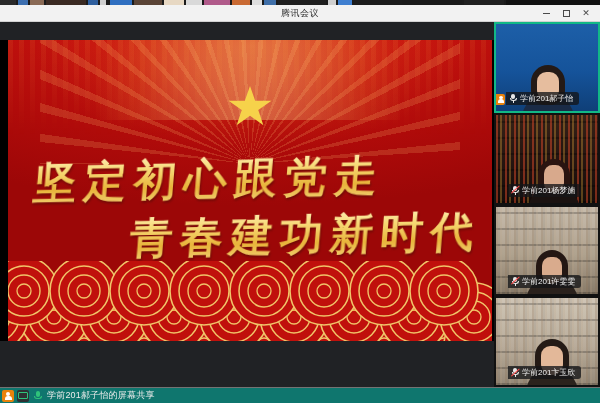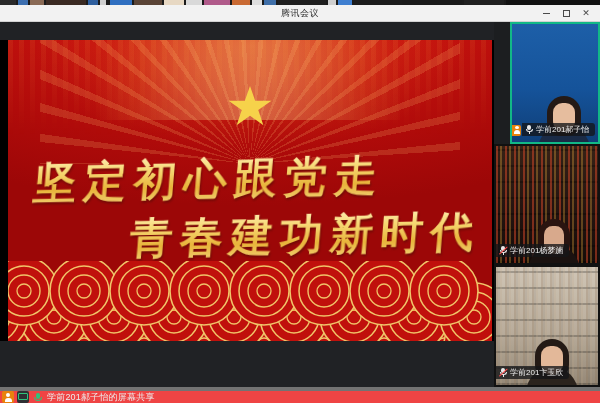--- a/index.html
+++ b/index.html
@@ -89,23 +89,23 @@
   .date-txt { font-size:10px; font-weight:700; color:#ffe9b0; letter-spacing:.6px; }
 
   
   .waves { position:absolute; left:0; bottom:0; width:100%; height:80px; }
 
   
   .strip { width:106px; flex:0 0 106px; background:#1c1e20;
     display:flex; flex-direction:column; }
   .tile { position:relative; flex:1 1 0; border:2px solid transparent;
     overflow:hidden; background:#111; }
-  .tile.active { border-color:#12b886;margin-left:16px; }
+  .tile.active { border-color:#12b886; }
   .tile .scene { position:absolute; inset:0; }
-  .tile .namebar { position:absolute; left:0; bottom:6px;
+  .tile .namebar { position:absolute; left:12px; bottom:6px;
     display:flex; align-items:center; gap:3px;
     background:rgba(20,22,24,.78); padding:1px 6px 1px 3px;
     border-radius:0 3px 3px 0; max-width:96%; }
   .tile .nm { font-size:8px; color:#f0f0f0; white-space:nowrap;
     overflow:hidden; text-overflow:ellipsis; }
   .mic { position:relative; width:8px; height:9px; flex:0 0 8px; }
   .mic .cap { position:absolute; left:2px; top:0; width:4px; height:5px;
     background:#e8e8e8; border-radius:2px 2px 2px 2px; }
   .mic .arc { position:absolute; left:0.5px; top:4px; width:7px; height:3px;
     border:1px solid #e8e8e8; border-top:none; border-radius:0 0 5px 5px; }
@@ -113,23 +113,23 @@
   .mic.muted .slash { position:absolute; left:-1px; top:3.5px; width:11px; height:1.4px;
     background:#ff4b4b; transform:rotate(-42deg); border-radius:1px; }
   .spk-chip { position:absolute; left:0; bottom:6px; width:9px; height:11px;
     background:#e8820c; border-radius:0 2px 2px 0; }
   .spk-chip i { position:absolute; left:2.5px; top:1.5px; width:4px; height:3px;
     background:#fff; border-radius:50%; }
   .spk-chip b { position:absolute; left:1.5px; top:5px; width:6px; height:4px;
     background:#fff; border-radius:3px 3px 0 0; }
 
   
-  .statusbar { height:16px; flex:0 0 16px; background:#ef4444;
+  .statusbar { height:16px; flex:0 0 16px; background:#0f766e;
     display:flex; align-items:center; gap:3px; padding-left:2px;
-    border-top:4px solid #737373; }
+    border-top:1px solid #737373; }
   .ic { width:12px; height:12px; flex:0 0 12px; position:relative;
     border-radius:2px; }
   .ic-person { background:#e8820c; }
   .ic-person i { position:absolute; left:4px; top:2px; width:4px; height:4px;
     background:#fff; border-radius:50%; }
   .ic-person b { position:absolute; left:2.5px; top:6.5px; width:7px; height:4px;
     background:#fff; border-radius:3px 3px 0 0; }
   .ic-screen { background:#2e3033; }
   .ic-screen i { position:absolute; left:1px; top:2px; width:10px; height:7px;
     border:1.3px solid #2fc37a; border-radius:1px; }
@@ -288,20 +288,36 @@
               <span class="mic muted">
                 <span class="cap"></span>
                 <span class="arc"></span>
                 <span class="stem"></span>
                 <span class="slash"></span>
               </span>
               <span class="nm">学前201杨梦施</span>
             </div>
           </div>
           <div class="tile">
+            <div class="scene" style="background:linear-gradient(180deg,#cfc3b3 0%,#b6a894 55%,#8d7f6d 100%);"></div>
+            <div style="position:absolute;inset:0;opacity:.75;background:repeating-linear-gradient(90deg,rgba(120,95,70,.35) 0 2px,rgba(0,0,0,.12) 2px 4px,rgba(160,140,115,.3) 4px 6px,rgba(0,0,0,.05) 6px 9px),repeating-linear-gradient(0deg, rgba(0,0,0,.30) 0 2px, rgba(0,0,0,0) 2px 16px);"></div>
+            <div style="position:absolute;left:30px;bottom:-12px;width:52px;height:30px;background:#2a211c;border-radius:26px 26px 0 0;"></div>
+            <div style="position:absolute;left:39.85px;bottom:6px;width:32.3px;height:38px;background:#241713;border-radius:16.15px 16.15px 13.458333333333332px 13.458333333333332px;"></div>
+            <div style="position:absolute;left:45.987px;bottom:9.8px;width:20.026px;height:27.36px;background:#d9ab8d;border-radius:10.013px 10.013px 11.78px 11.78px;"></div>
+            <div class="namebar">
+              <span class="mic muted">
+                <span class="cap"></span>
+                <span class="arc"></span>
+                <span class="stem"></span>
+                <span class="slash"></span>
+              </span>
+              <span class="nm">学前201许雯雯</span>
+            </div>
+          </div>
+          <div class="tile">
             <div class="scene" style="background:linear-gradient(180deg,#d8cdbd 0%,#c0b3a1 55%,#9b8e7c 100%);"></div>
             <div style="position:absolute;inset:0;opacity:.75;background:repeating-linear-gradient(90deg,rgba(120,95,70,.35) 0 2px,rgba(0,0,0,.12) 2px 4px,rgba(160,140,115,.3) 4px 6px,rgba(0,0,0,.05) 6px 9px),repeating-linear-gradient(0deg, rgba(0,0,0,.30) 0 2px, rgba(0,0,0,0) 2px 16px);"></div>
             <div style="position:absolute;left:30px;bottom:-12px;width:52px;height:30px;background:#2b231d;border-radius:26px 26px 0 0;"></div>
             <div style="position:absolute;left:39px;bottom:6px;width:34px;height:40px;background:#241a15;border-radius:17px 17px 14.166666666666668px 14.166666666666668px;"></div>
             <div style="position:absolute;left:45.46px;bottom:10px;width:21.08px;height:28.799999999999997px;background:#e3b899;border-radius:10.54px 10.54px 12.399999999999999px 12.399999999999999px;"></div>
             <div class="namebar">
               <span class="mic muted">
                 <span class="cap"></span>
                 <span class="arc"></span>
                 <span class="stem"></span>

